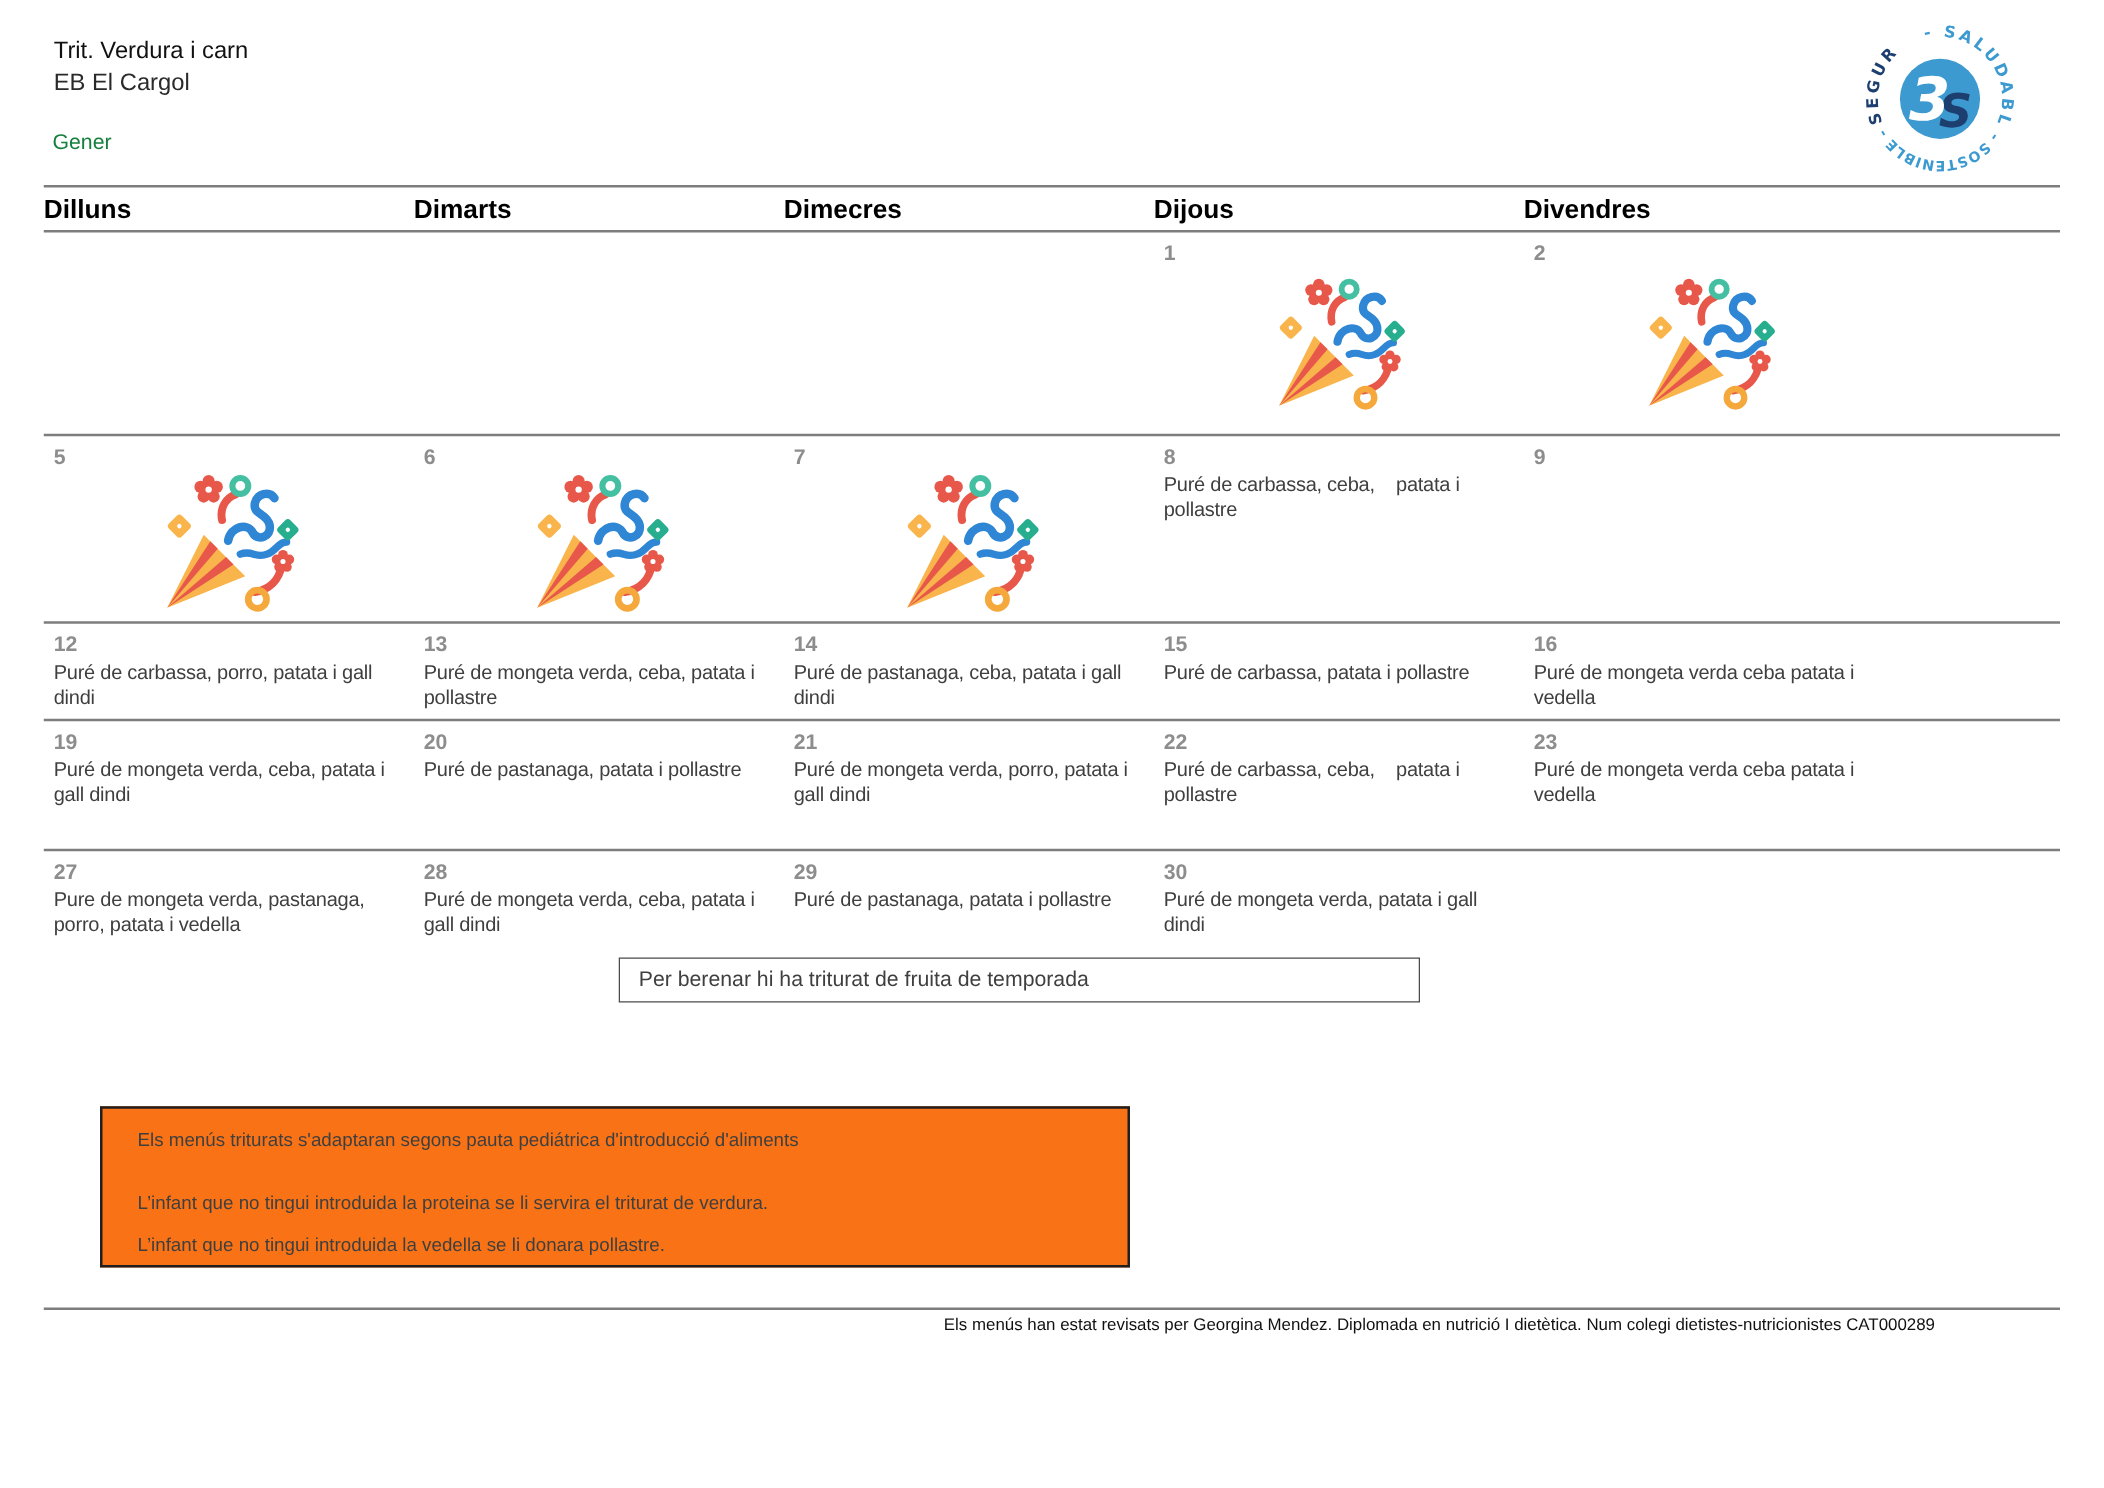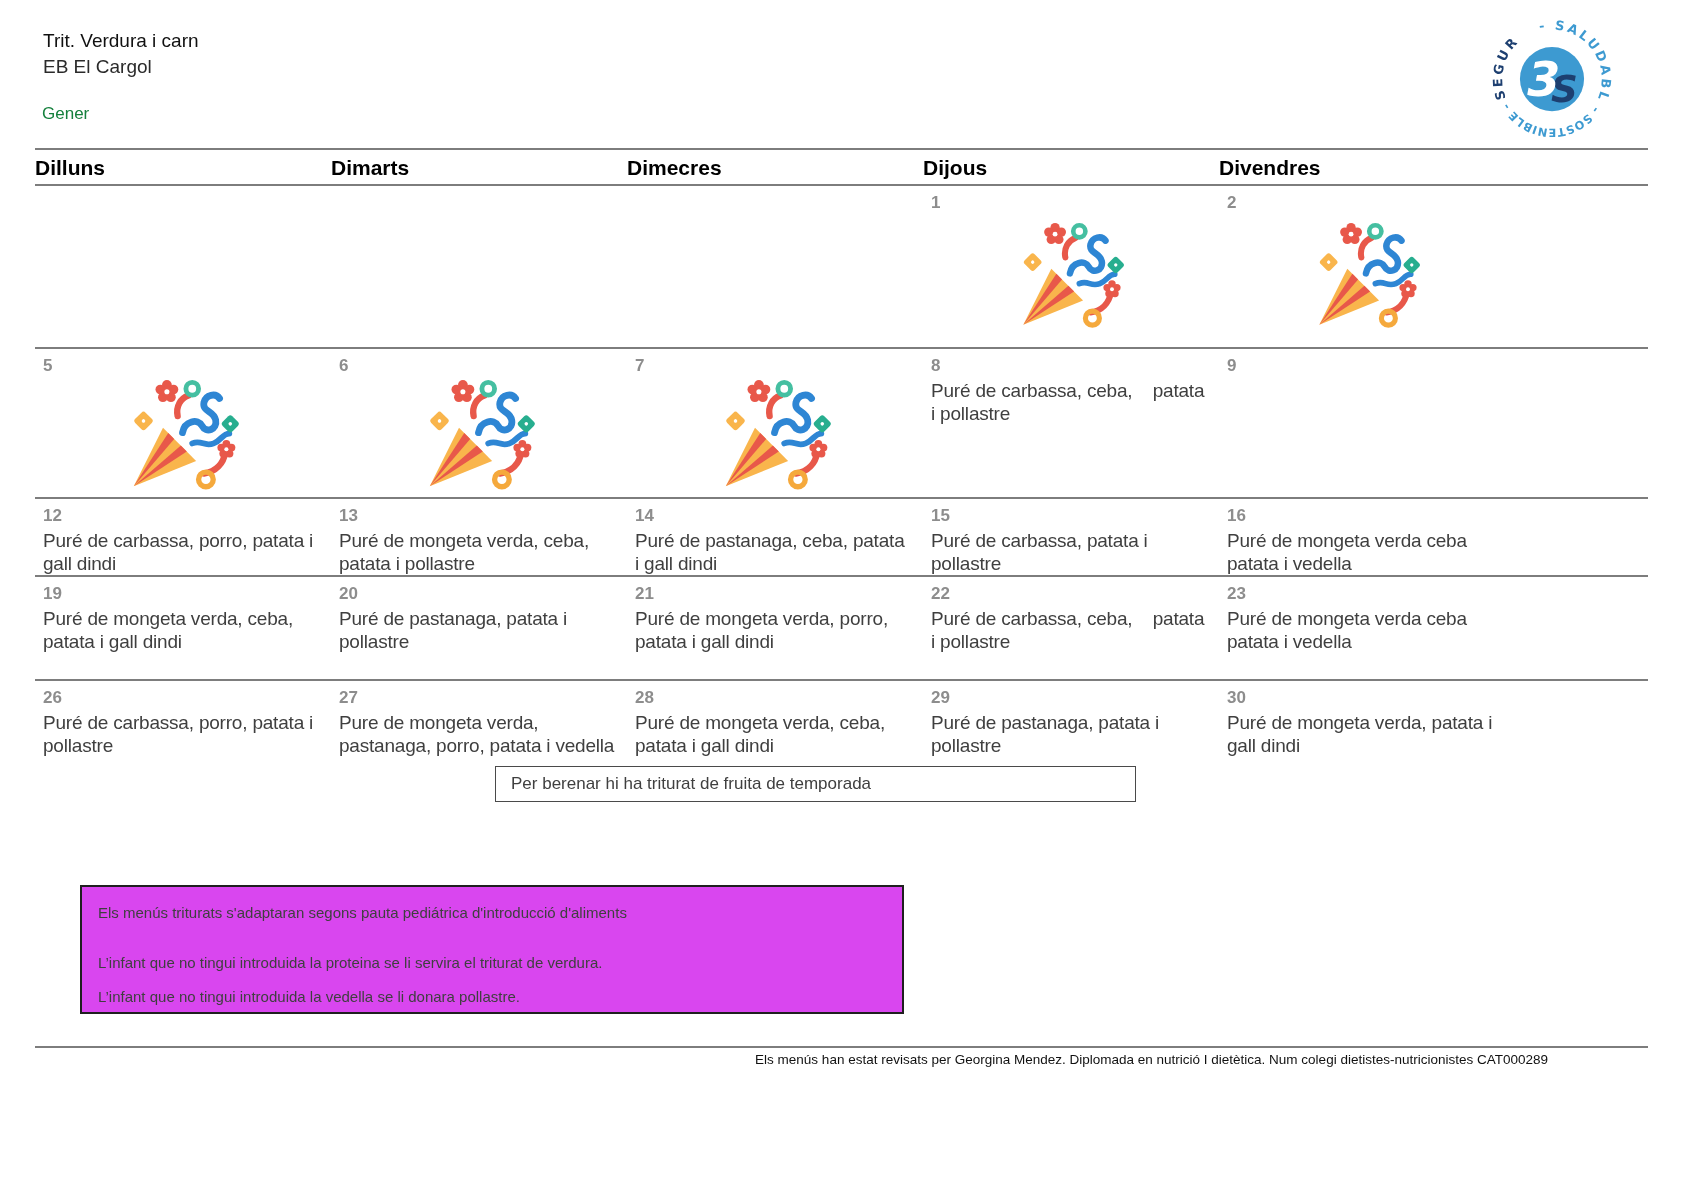--- a/index.html
+++ b/index.html
@@ -13,30 +13,30 @@
   .logo{position:absolute;left:1492px;top:16px;width:120px;height:122px}
 
   .cal{position:absolute;left:35px;top:148px;width:1613px}
   .cal-row{display:grid;grid-template-columns:repeat(5,296px) 1fr;border-bottom:2px solid #7d7d7d}
   .cal-head{border-top:2px solid #7d7d7d;height:38px}
   .wd{font-size:21px;font-weight:bold;text-align:left;line-height:35px;color:#000}
   .r1{height:163px}.r2{height:150px}.r3{height:78px}.r4{height:104px}
   .r5{height:88px;border-bottom:none}
   .cell{padding:6px 10px 0 8px;overflow:hidden}
   .day-num{font-size:17px;font-weight:bold;color:#8d8d8d;line-height:21px}
-  .menu-text{margin-top:3px;font-size:19px;line-height:1.22;color:#3f3f3f;letter-spacing:-0.2px;white-space:pre-wrap}
+  .menu-text{margin-top:3px;font-size:16px;line-height:1.22;color:#3f3f3f;letter-spacing:-0.2px;white-space:pre-wrap}
   .popper{display:block;margin:6px auto 0}
   .r1 .popper{width:112px;height:112px;margin-top:9px}
   .r2 .popper{width:117px;height:117px;margin-top:0}
 
   .snack-box{position:absolute;left:495px;top:766px;width:641px;height:36px;border:1px solid #4a4a4a;
              font-size:17px;color:#3f3f3f;line-height:33px;padding-left:15px;background:#fff}
 
   .notes-box{position:absolute;left:80px;top:885px;width:824px;height:129px;border:2px solid #1f1f1f;
-             padding:17px 16px 0;font-size:15px;color:#3f3f3f;background:#d946ef}
+             padding:17px 28px 0;font-size:15px;color:#3f3f3f;background:#f97316}
   .note-1{margin-bottom:33px}
   .note-2{margin-bottom:17px}
 
   .footer-line{position:absolute;left:35px;top:1046px;width:1613px;height:2px;background:#7d7d7d}
   .footer-text{position:absolute;left:0;top:1052px;width:1548px;text-align:right;font-size:13.5px;color:#111}
 
   .logo text{font-family:"DejaVu Sans","Liberation Sans",sans-serif}
 </style>
 </head>
 <body>
@@ -229,24 +229,20 @@
       </div>
       <div class="cell">
         <div class="day-num">23</div>
         <div class="menu-text">Puré de mongeta verda ceba patata i vedella</div>
       </div>
       <div></div>
     </div>
 
     <div class="cal-row r5">
       <div class="cell">
-        <div class="day-num">26</div>
-        <div class="menu-text">Puré de carbassa, porro, patata i pollastre</div>
-      </div>
-      <div class="cell">
         <div class="day-num">27</div>
         <div class="menu-text">Pure de mongeta verda, pastanaga, porro, patata i vedella</div>
       </div>
       <div class="cell">
         <div class="day-num">28</div>
         <div class="menu-text">Puré de mongeta verda, ceba, patata i gall dindi</div>
       </div>
       <div class="cell">
         <div class="day-num">29</div>
         <div class="menu-text">Puré de pastanaga, patata i pollastre</div>

